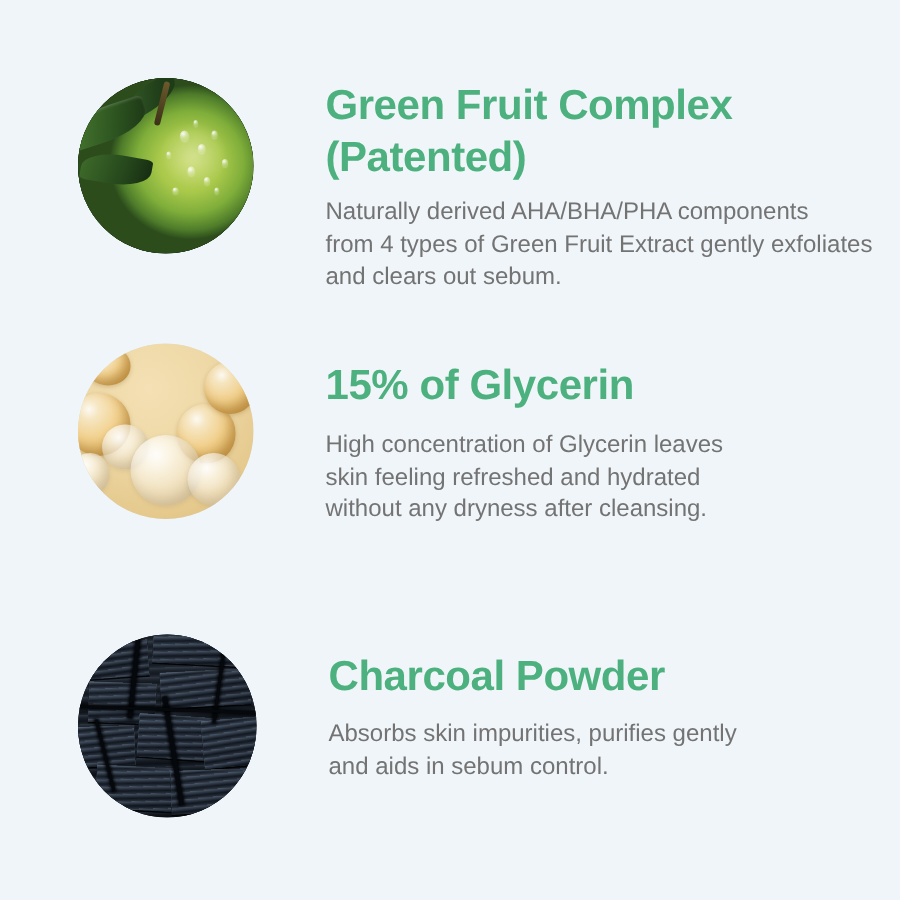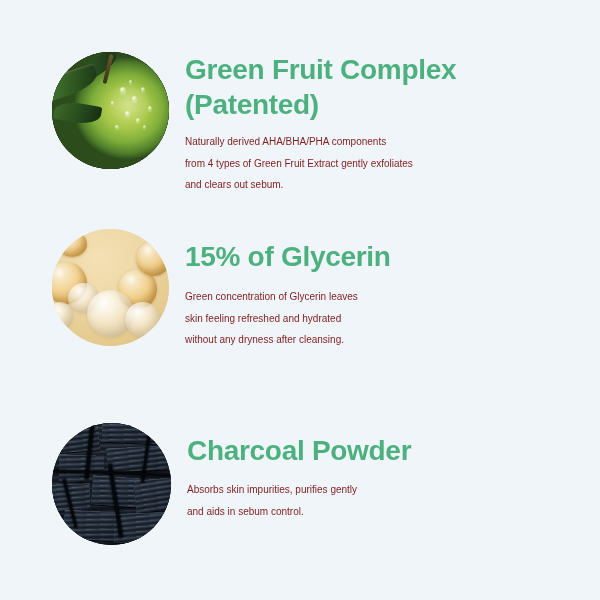--- a/index.html
+++ b/index.html
@@ -127,39 +127,39 @@
     box-shadow: 0 1px 0 rgba(0,0,0,0.85), inset 0 1px 1px rgba(150,168,192,0.22);
   }
   .crack {
     position: absolute;
     background: #05080c;
     box-shadow: 0 0 2px 1px rgba(0,0,0,0.8);
   }
 
   
   .copy {
-    margin-left: 16px;
+    margin-left: 48px;
     padding-top: 0;
   }
   .feature-2 .copy { padding-top: 10px; }
   .feature-3 .copy { padding-top: 10px; }
 
   .heading {
     margin: 0;
     color: #4cb17e;
     font-size: 28px;
     line-height: 35px;
     font-weight: bold;
     letter-spacing: -0.3px;
     white-space: pre-line;
   }
   .body-text {
     margin: 9px 0 0 0;
-    color: #7f1d1d;
-    font-size: 10px;
+    color: #737373;
+    font-size: 16px;
     line-height: 21.5px;
     white-space: pre-line;
   }
   .feature-2 .body-text { margin-top: 12px; }
   .feature-3 .body-text { margin-top: 11px; }
 </style>
 </head>
 <body>
 
 <div class="page">
@@ -200,21 +200,21 @@
         <div class="bub amber" style="left:56%;top:34%;width:34%;height:34%;"></div>
         <div class="bub clear" style="left:30%;top:52%;width:40%;height:40%;"></div>
         <div class="bub amber" style="left:72%;top:10%;width:30%;height:30%;"></div>
         <div class="bub clear" style="left:62%;top:62%;width:30%;height:30%;"></div>
         <div class="bub amber" style="left:4%;top:2%;width:26%;height:22%;"></div>
         <div class="bub clear" style="left:-4%;top:62%;width:22%;height:24%;"></div>
       </div>
     </div>
     <div class="copy">
       <h2 class="heading">15% of Glycerin</h2>
-      <p class="body-text">Green concentration of Glycerin leaves
+      <p class="body-text">High concentration of Glycerin leaves
 skin feeling refreshed and hydrated
 without any dryness after cleansing.</p>
     </div>
   </div>
 
   <div class="feature feature-3">
     <div class="media">
       <div class="media-inner img-charcoal">
         <div class="chunk" style="left:-4%;top:4%;width:44%;height:20%;transform:rotate(-4deg);"></div>
         <div class="chunk" style="left:42%;top:-2%;width:48%;height:18%;transform:rotate(3deg);"></div>

